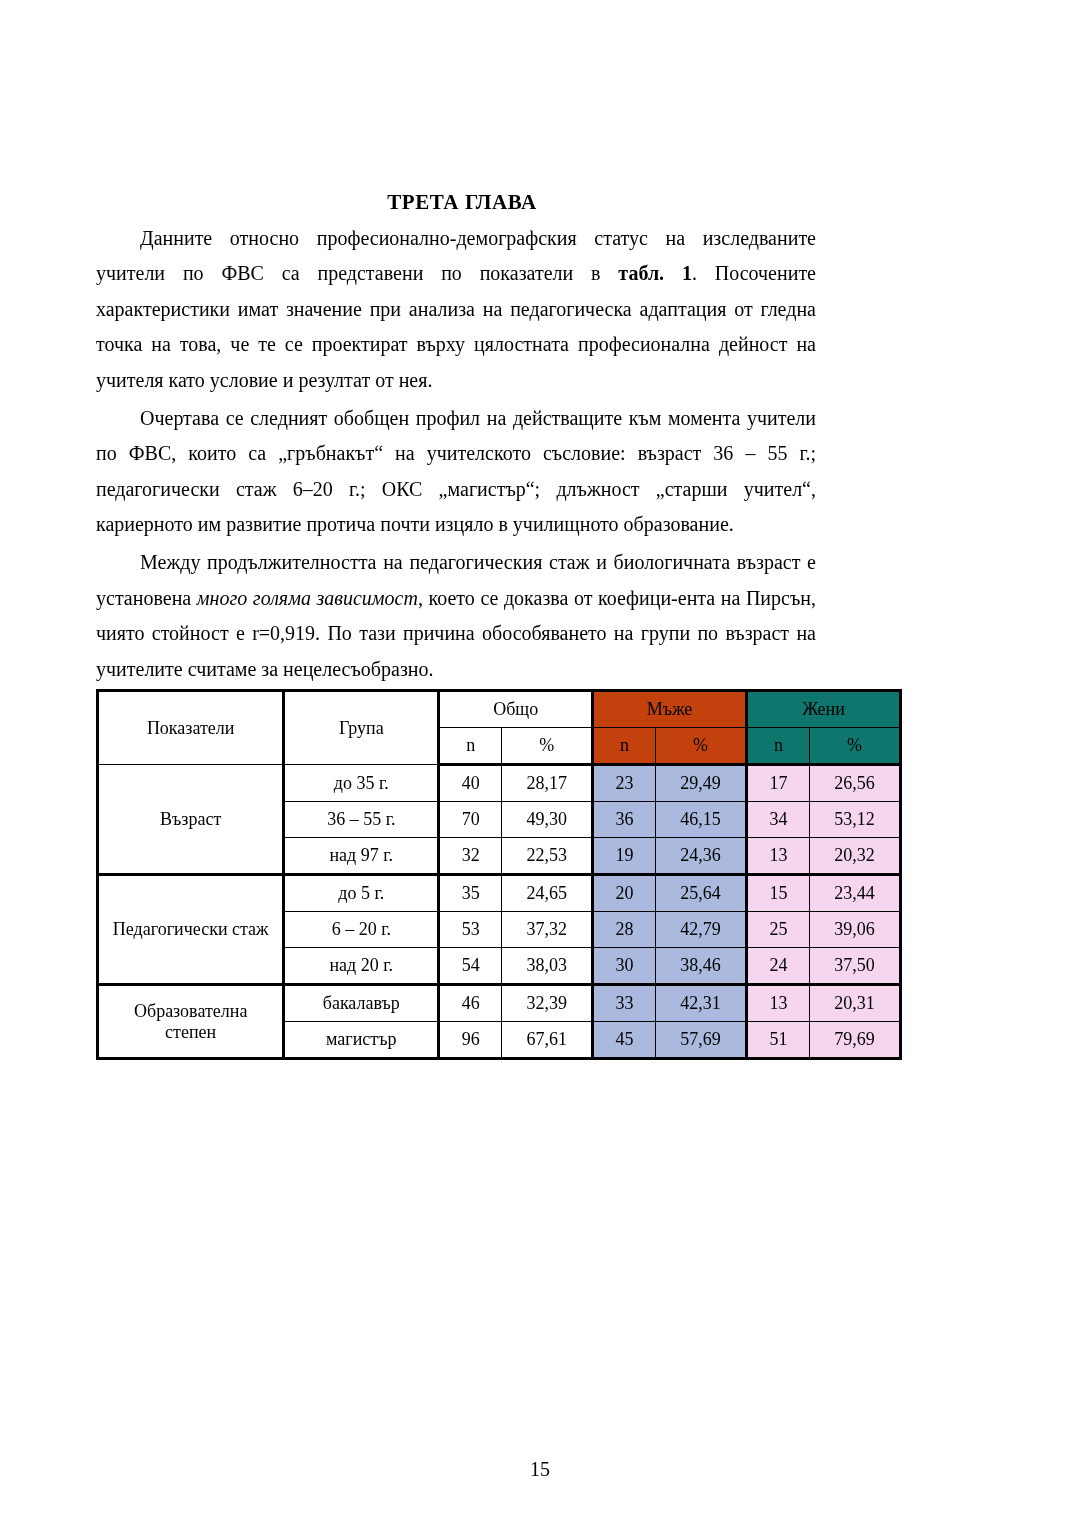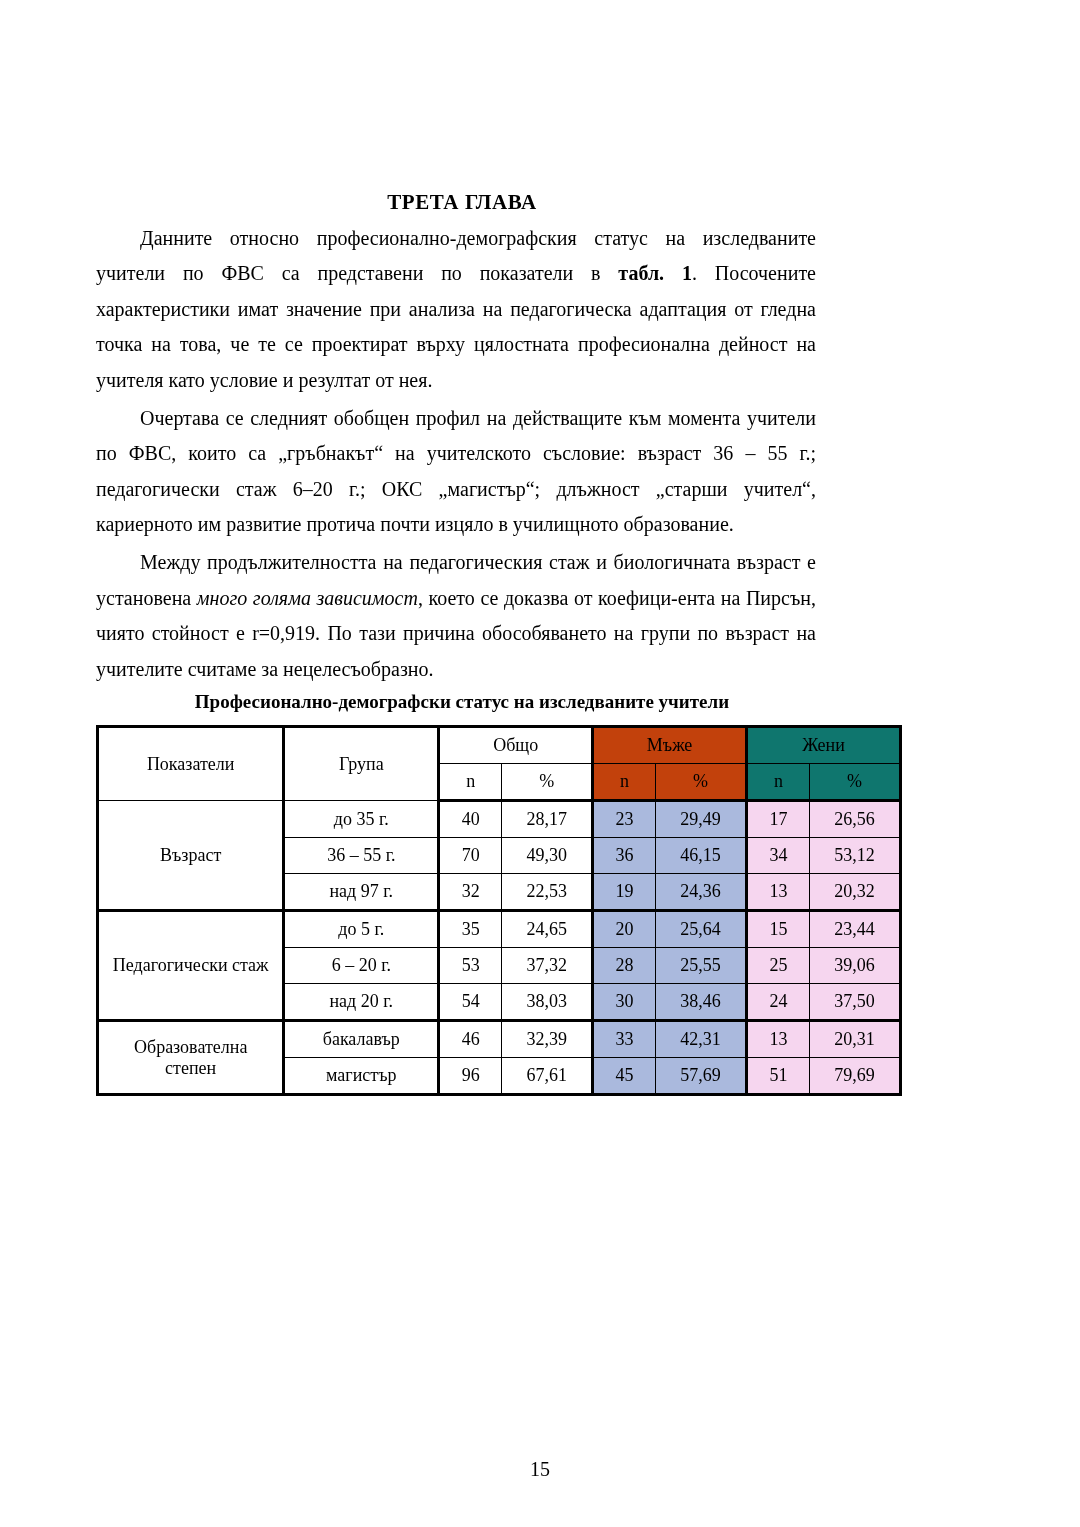--- a/index.html
+++ b/index.html
@@ -131,21 +131,20 @@
 
   <div class="chapter-title">ТРЕТА ГЛАВА</div>
 
 
   <div>
     <p class="body-par"><span>Данните относно професионално-демографския статус на изследваните учители по ФВС са представени по показатели в </span><span class="bold">табл. 1</span><span>. Посочените характеристики имат значение при анализа на педагогическа адаптация от гледна точка на това, че те се проектират върху цялостната професионална дейност на учителя като условие и резултат от нея.</span></p>
     <p class="body-par"><span>Очертава се следният обобщен профил на действащите към момента учители по ФВС, които са „гръбнакът“ на учителското съсловие: възраст 36 – 55 г.; педагогически стаж 6–20 г.; ОКС „магистър“; длъжност „старши учител“, кариерното им развитие протича почти изцяло в училищното образование.</span></p>
     <p class="body-par"><span>Между продължителността на педагогическия стаж и биологичната възраст е установена </span><span class="ital">много голяма зависимост</span><span>, което се доказва от коефици-ента на Пирсън, чиято стойност е r=0,919. По тази причина обособяването на групи по възраст на учителите считаме за нецелесъобразно.</span></p>
   </div>
 
-  <div class="table-caption-title">Професионално-демографски статус на изследваните учители</div>
 
   <table class="data-table">
     <colgroup>
       <col style="width:178px">
       <col style="width:148px">
       <col style="width:60px">
       <col style="width:87px">
       <col style="width:60px">
       <col style="width:87px">
       <col style="width:60px">
@@ -205,21 +204,21 @@
           <td class="male-bg thick-left">20</td>
           <td class="male-bg">25,64</td>
           <td class="female-bg thick-left">15</td>
           <td class="female-bg outer-right">23,44</td>
         </tr>
         <tr>
           <td class="group-cell thick-left">6 – 20 г.</td>
           <td class="thick-left">53</td>
           <td class="pct-total">37,32</td>
           <td class="male-bg thick-left">28</td>
-          <td class="male-bg">25,55</td>
+          <td class="male-bg">42,79</td>
           <td class="female-bg thick-left">25</td>
           <td class="female-bg outer-right">39,06</td>
         </tr>
         <tr>
           <td class="group-cell thick-left thick-bottom">над 20 г.</td>
           <td class="thick-left thick-bottom">54</td>
           <td class="pct-total thick-bottom">38,03</td>
           <td class="male-bg thick-left thick-bottom">30</td>
           <td class="male-bg thick-bottom">38,46</td>
           <td class="female-bg thick-left thick-bottom">24</td>

